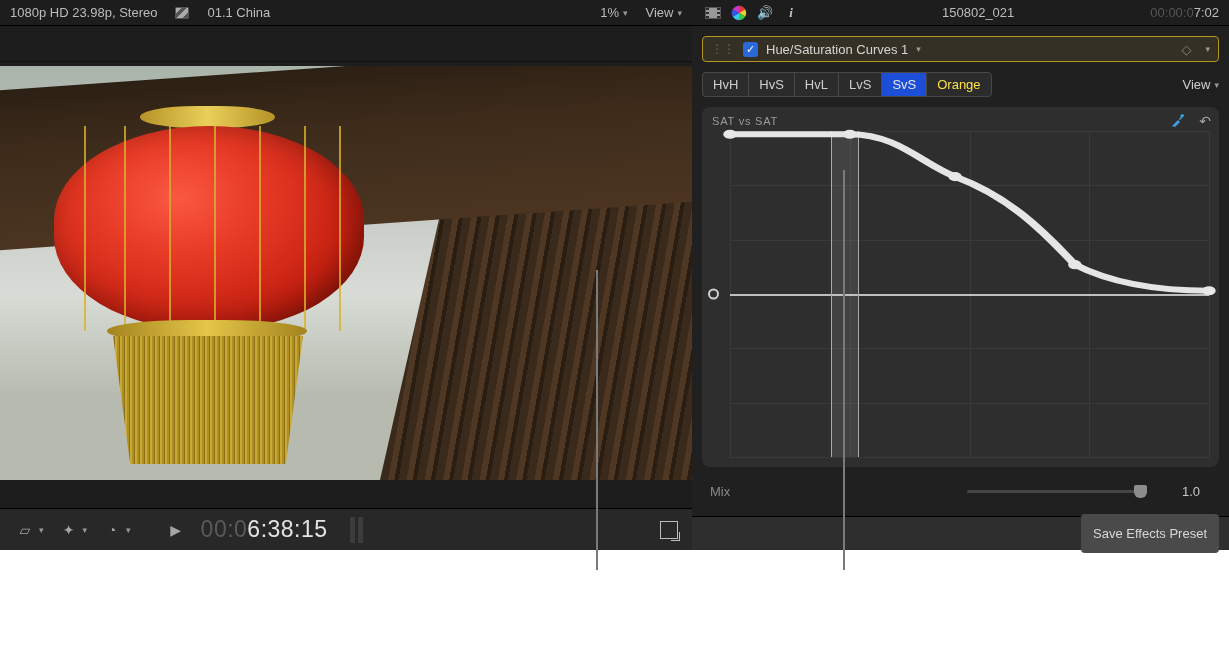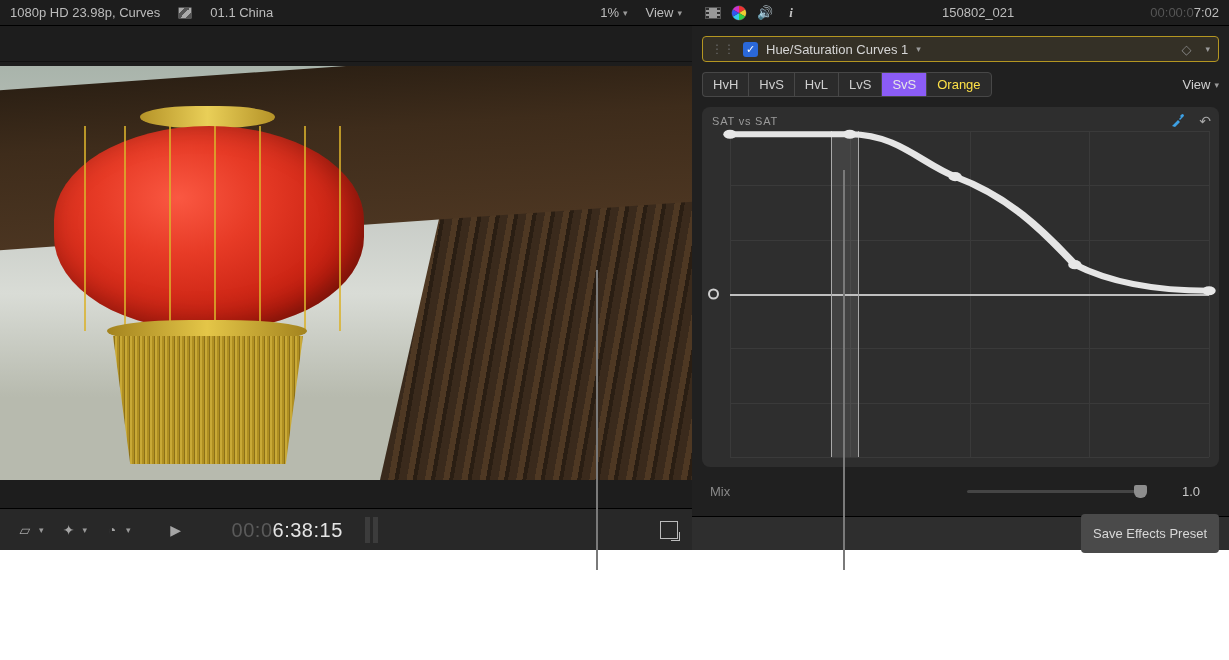--- a/index.html
+++ b/index.html
@@ -17,21 +17,21 @@
   .roof { position:absolute; top:0; left:0; width:100%; height:160px; background: linear-gradient(180deg,#2c2014 0%, #3e2c1b 40%, #4b3521 100%); transform: skewY(-4deg); }
   .building-right { position:absolute; top:0; right:0; width:312px; height:100%; background: repeating-linear-gradient(100deg,#3a2a1c 0,#3a2a1c 8px,#4e3823 8px,#4e3823 14px,#2a1e13 14px,#2a1e13 18px); clip-path: polygon(30% 0, 100% 0, 100% 100%, 0 100%); }
   .lantern-body { position:absolute; top:60px; left:54px; width:310px; height:205px; border-radius: 50% / 46%; background: radial-gradient(ellipse at 40% 35%, #fa5842 0%, #e73b26 30%, #c41e0f 70%, #7e1206 100%); box-shadow: inset -10px -6px 30px rgba(0,0,0,0.35); }
   .lantern-band { position:absolute; top:0; bottom:0; width:2px; background: rgba(218,178,44,0.8); }
   .lantern-rim-top { position:absolute; top:40px; left:140px; width:135px; height:22px; border-radius:50% / 60%; background: linear-gradient(90deg,#b59328,#e9cf58,#b59328); }
   .lantern-rim-bot { position:absolute; top:254px; left:107px; width:200px; height:22px; border-radius:50% / 60%; background: linear-gradient(90deg,#a3831e,#e4c648,#a3831e); }
   .tassel { position:absolute; top:270px; left:100px; width:216px; height:128px; background: repeating-linear-gradient(90deg,#c9a936 0,#c9a936 2px,#b08f22 2px,#b08f22 4px,#8d7119 4px,#8d7119 5px); clip-path: polygon(6% 0,94% 0,86% 100%,14% 100%); }
   .viewer-toolbar { position:absolute; bottom:0; left:0; right:0; height:42px; background:#282828; display:flex; align-items:center; padding:0 14px; gap:14px; color:#bcbcbc; border-top:1px solid #000; }
   .tool-icon { display:inline-flex; align-items:center; justify-content:center; width:22px; height:22px; color:#a5a5a5; font-size:14px; }
   .tool-group { display:inline-flex; align-items:center; gap:3px; }
-  .timecode { font-family: ui-monospace, Menlo, monospace; font-size:20px; letter-spacing:0.5px;margin-left:31px; }
+  .timecode { font-family: ui-monospace, Menlo, monospace; font-size:23px; letter-spacing:0.5px; }
   .timecode .dim { color:#5a5a5a; }
   .timecode .bright { color:#e4e4e4; }
   .vu-bars { display:flex; gap:3px; margin-left:8px; }
   .vu { width:5px; height:26px; background:#3c3c3c; }
   .fullscreen-icon { margin-left:auto; width:18px; height:18px; border:1.8px solid #bcbcbc; position:relative; }
   .fullscreen-icon::after { content:''; position:absolute; right:-3px; bottom:-3px; width:8px; height:8px; border-right:1.8px solid #bcbcbc; border-bottom:1.8px solid #bcbcbc;}
   .callout-line-left { position:absolute; left:596px; top:270px; width:2px; height:300px; background:#7a7a7a; }
   .callout-line-right { position:absolute; left:843px; top:170px; width:2px; height:400px; background:#7a7a7a; }
   .callouts { position:relative; width:1229px; height:110px; }
   
@@ -44,21 +44,21 @@
   .insp-title { flex:1; text-align:center; color:#bdbdbd; }
   .insp-tc { font-family: ui-monospace,Menlo,monospace; color:#bdbdbd; }
   .insp-tc .dim { color:#555; }
   .effect-header { margin:10px 10px 0; height:26px; border:1px solid #b49621; border-radius:4px; background:#343026; display:flex; align-items:center; padding:0 8px; gap:8px; color:#d5d5d5; }
   .grip { color:#6b6b6b; font-size:12px; }
   .checkbox { width:15px; height:15px; background:#2a68d9; border-radius:3px; display:flex; align-items:center; justify-content:center; color:#fff; font-size:11px; }
   .curve-tabs { display:flex; margin:10px 10px 0; align-items:center; gap:0; }
   .curve-tab { padding:4px 10px; font-size:13px; color:#cfcfcf; border:1px solid #474747; background:#2b2b2b; border-right:none; cursor:pointer; }
   .curve-tab:first-child { border-radius:4px 0 0 4px; }
   .curve-tab.last-seg { border-right:1px solid #474747; border-radius:0 4px 4px 0; }
-  .curve-tab.active { background:#8b5cf6; color:#e7e7e7; }
+  .curve-tab.active { background:#1d4ed8; color:#e7e7e7; }
   .curve-tab.orange { color:#fde047; }
   .view-menu { margin-left:auto; color:#cfcfcf; display:inline-flex; align-items:center; gap:4px; font-size:13px;}
   .curve-area { position:relative; margin:10px 10px 0; height:360px; background:#2e2e2e; border-radius:8px; }
   .curve-label { position:absolute; top:8px; left:10px; font-size:11px; letter-spacing:0.8px; color:#9a9a9a; }
   .eyedropper { position:absolute; top:6px; right:34px; color:#3da0e4; font-size:14px; }
   .reset-btn { position:absolute; top:6px; right:8px; color:#a8a8a8; font-size:14px; }
   .grid { position:absolute; left:28px; top:24px; right:10px; bottom:10px; }
   .grid-line-h, .grid-line-v { position:absolute; background:#3a3a3a; }
   .grid-line-h { left:0; right:0; height:1px; }
   .grid-line-v { top:0; bottom:0; width:1px; }
@@ -75,21 +75,21 @@
   .save-preset-btn { background:#4a4a4a; color:#d8d8d8; border:none; border-radius:4px; padding:12px 12px; font-size:13px; }
   .black-gap { height:36px; background:#1d1d1d; border-bottom:1px solid #111;}
 </style>
 </head>
 <body>
 
 <div class="app-row">
 
   <div class="viewer-panel">
     <div class="viewer-topbar">
-      <span class="topbar-item">1080p HD 23.98p, Curves</span>
+      <span class="topbar-item">1080p HD 23.98p, Stereo</span>
       <span class="topbar-item">
           <span class="clapper-icon"></span>
         </span>
       <span class="topbar-item">01.1 China</span>
       <span class="spacer"></span>
       <span class="topbar-item">
         <span>1%</span>
         <span class="chev">▾</span>
       </span>
       <span class="topbar-item" style="margin-right:0;">

